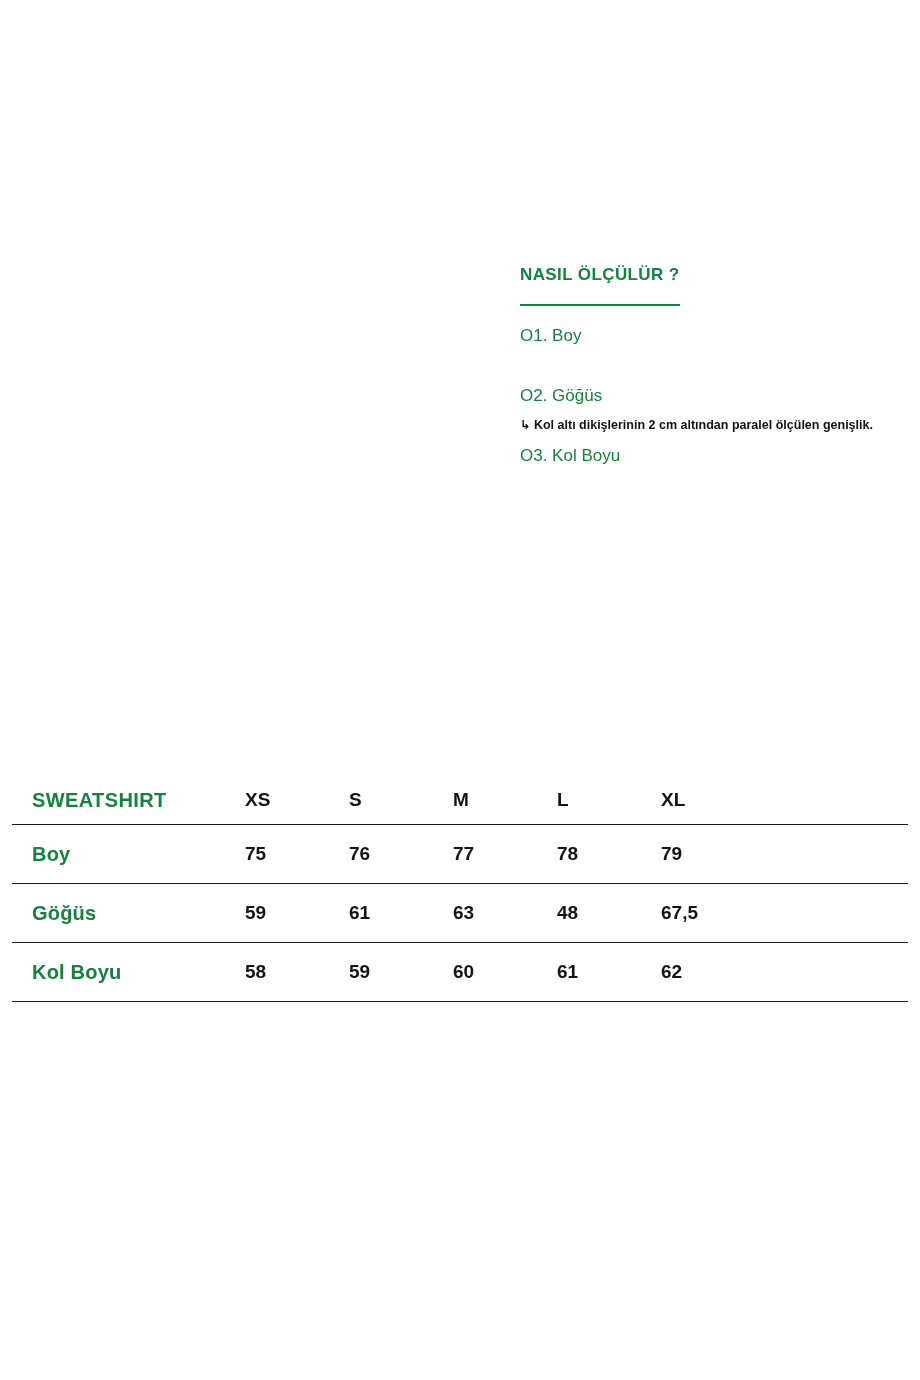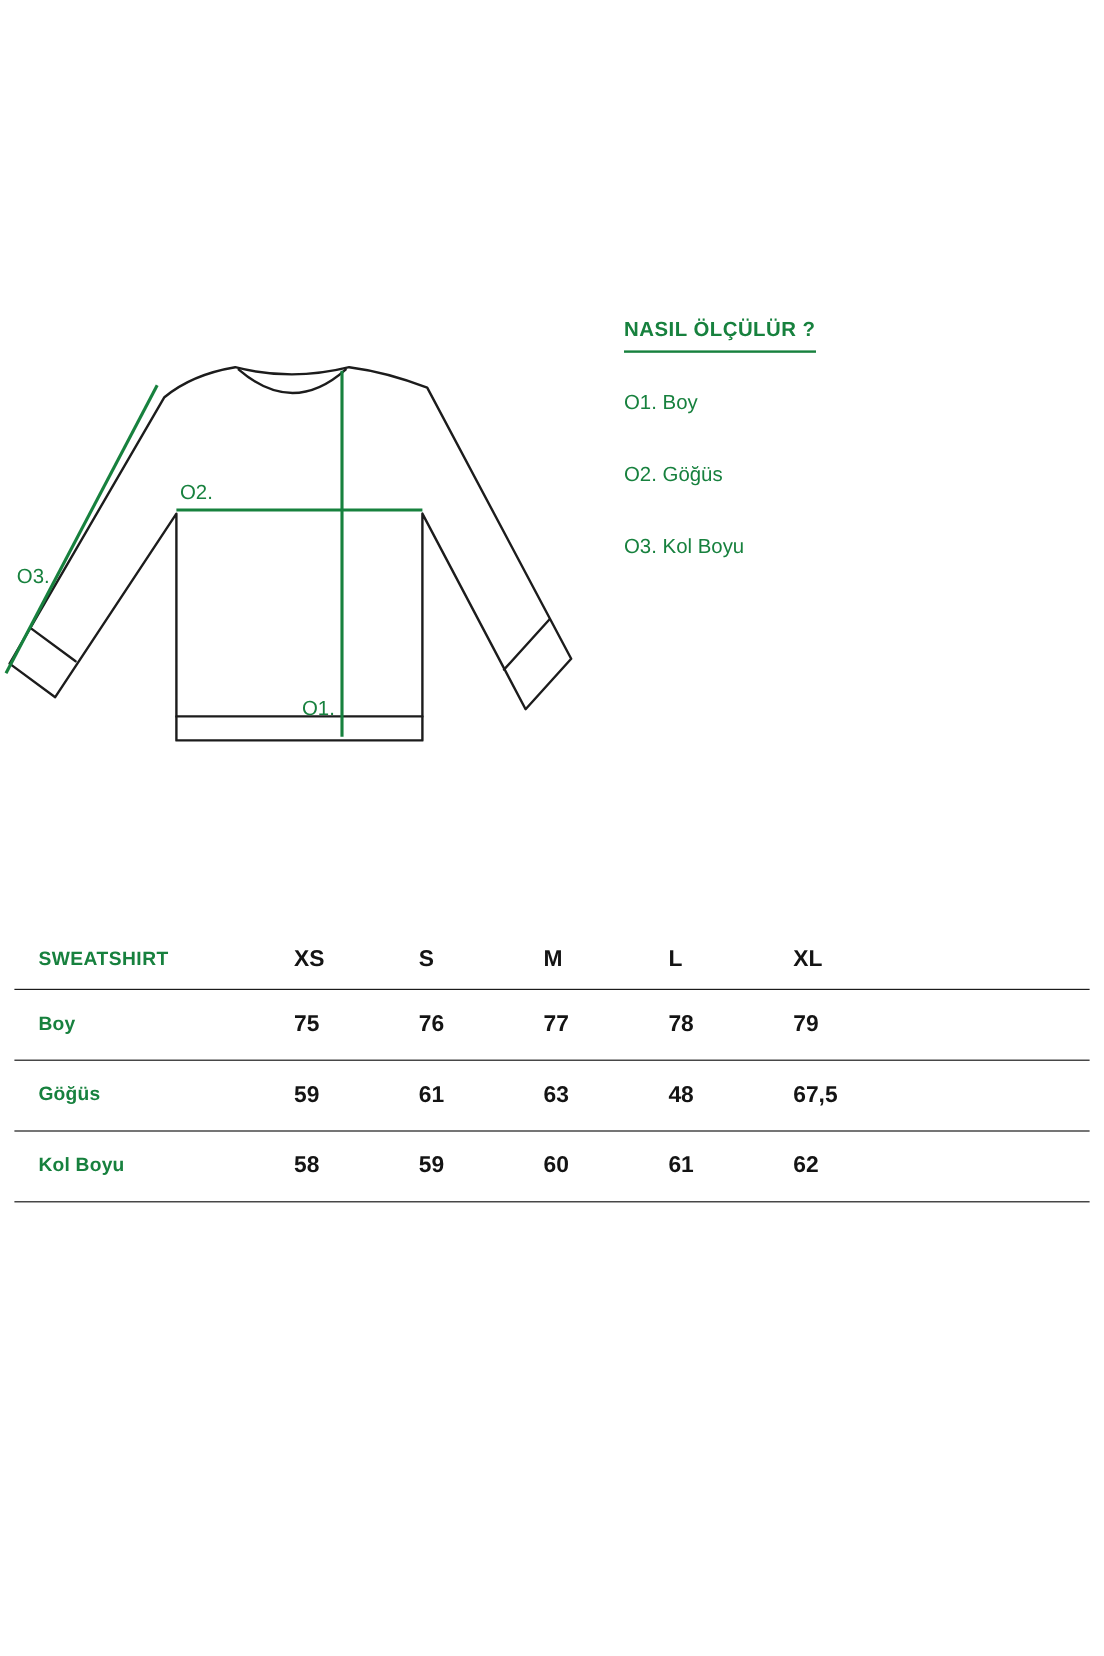--- a/index.html
+++ b/index.html
@@ -56,21 +56,21 @@
   .howto-title {
     position: absolute;
     left: 0;
     top: 265px;
     display: inline-block;
     font-size: 17px;
     font-weight: 700;
     letter-spacing: 0.4px;
     color: var(--green);
     border-bottom: 2px solid var(--green);
-    padding-bottom: 7px;
+    padding-bottom: 19px;
   }
   .howto-heading {
     position: absolute;
     left: 0;
     font-size: 17px;
     font-weight: 500;
     color: var(--green);
     white-space: nowrap;
   }
   .howto-desc {
@@ -92,69 +92,47 @@
   .trow {
     display: grid;
     grid-template-columns: 233px repeat(5, 104px);
     align-items: center;
     border-bottom: 1.6px solid #1b1b1b;
   }
   .trow.header { height: 48px; }
   .trow.data   { height: 58px; }
   .tlabel {
     padding-left: 20px;
-    font-size: 16px;
+    font-size: 20px;
     font-weight: 600;
     letter-spacing: 0.4px;
     color: var(--green);
   }
   .trow.data .tlabel { letter-spacing: 0.2px; }
   .tcell {
     font-size: 19px;
     font-weight: 700;
     color: #141414;
   }
 
   :root { --green: #17813e; }
 </style>
 </head>
 <body>
 
 <div class="page">
 
-  <div class="sketch-wrap">
-    <svg viewBox="0 0 500 345">
-
-      <path class="outline" d="M137,46 Q160,27 196,21 Q243,33 291,21 Q322,25 356,38
-           L476,264 L438,306 L352,143 L352,332 L147,332 L147,143
-           L46,296 L8,268 Z"></path>
-
-      <path class="outline" d="M199,23 Q244,62 288,23"></path>
-
-      <path class="outline" d="M147,312 L352,312"></path>
-
-      <path class="outline" d="M25,238 L63,266"></path>
-      <path class="outline" d="M458,231 L420,273"></path>
-
-      <path class="gline" d="M131,36 L5,276"></path>
-      <path class="gline" d="M147,140 L352,140"></path>
-      <path class="gline" d="M285,24 L285,329"></path>
-
-      <text class="glabel" x="150" y="131" text-anchor="start">O2.</text>
-      <text class="glabel" x="14" y="201" text-anchor="start">O3.</text>
-      <text class="glabel" x="279" y="311" text-anchor="end">O1.</text>
-    </svg>
-  </div>
 
   <div class="howto">
     <div class="howto-title">NASIL ÖLÇÜLÜR ?</div>
 
     <div class="howto-heading" style="top:326px">O1. Boy</div>
 
     <div class="howto-heading" style="top:386px">O2. Göğüs</div>
+    <div class="howto-desc" style="top:417px">↳ Kol altı dikişlerinin 2 cm altından paralel ölçülen genişlik.</div>
 
     <div class="howto-heading" style="top:446px">O3. Kol Boyu</div>
   </div>
 
   <div class="size-table">
     <div class="trow header">
       <div class="tlabel">SWEATSHIRT</div>
       <div class="tcell">XS</div>
       <div class="tcell">S</div>
       <div class="tcell">M</div>

